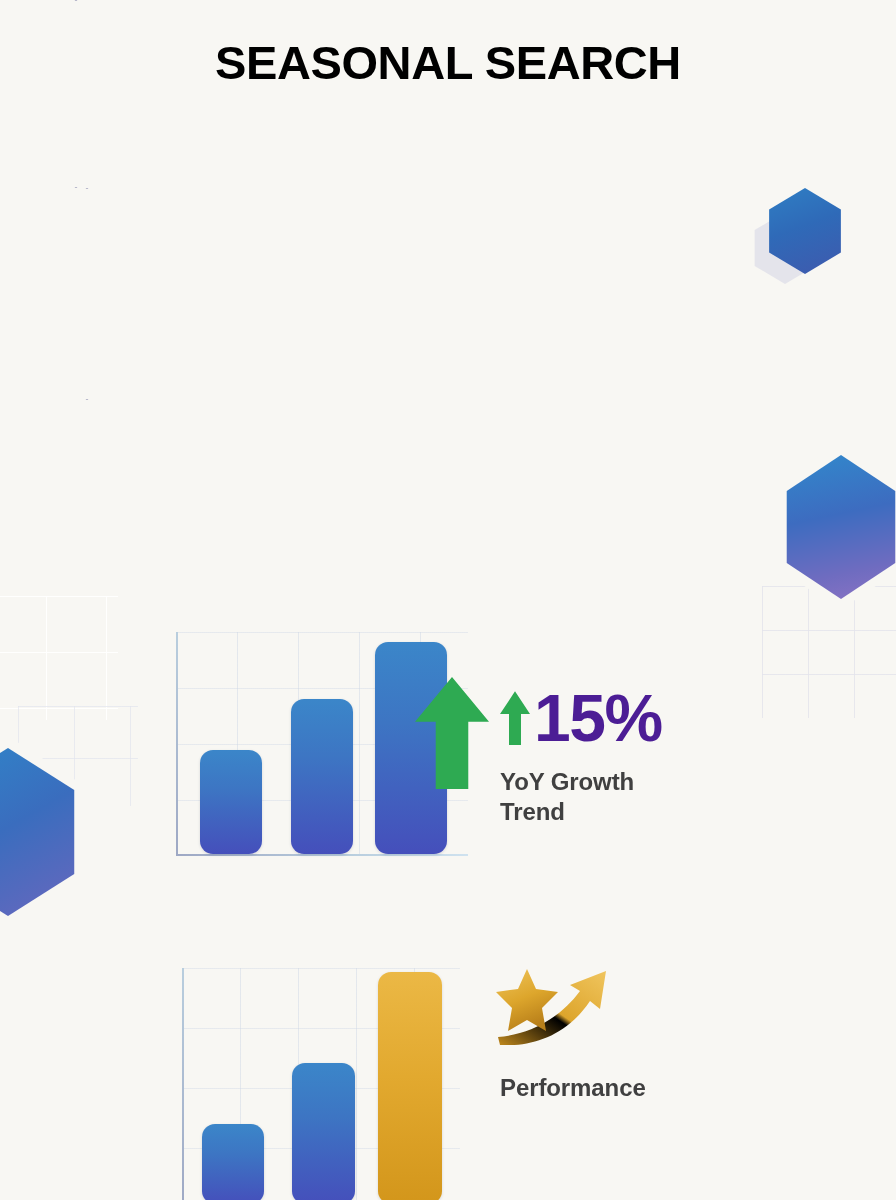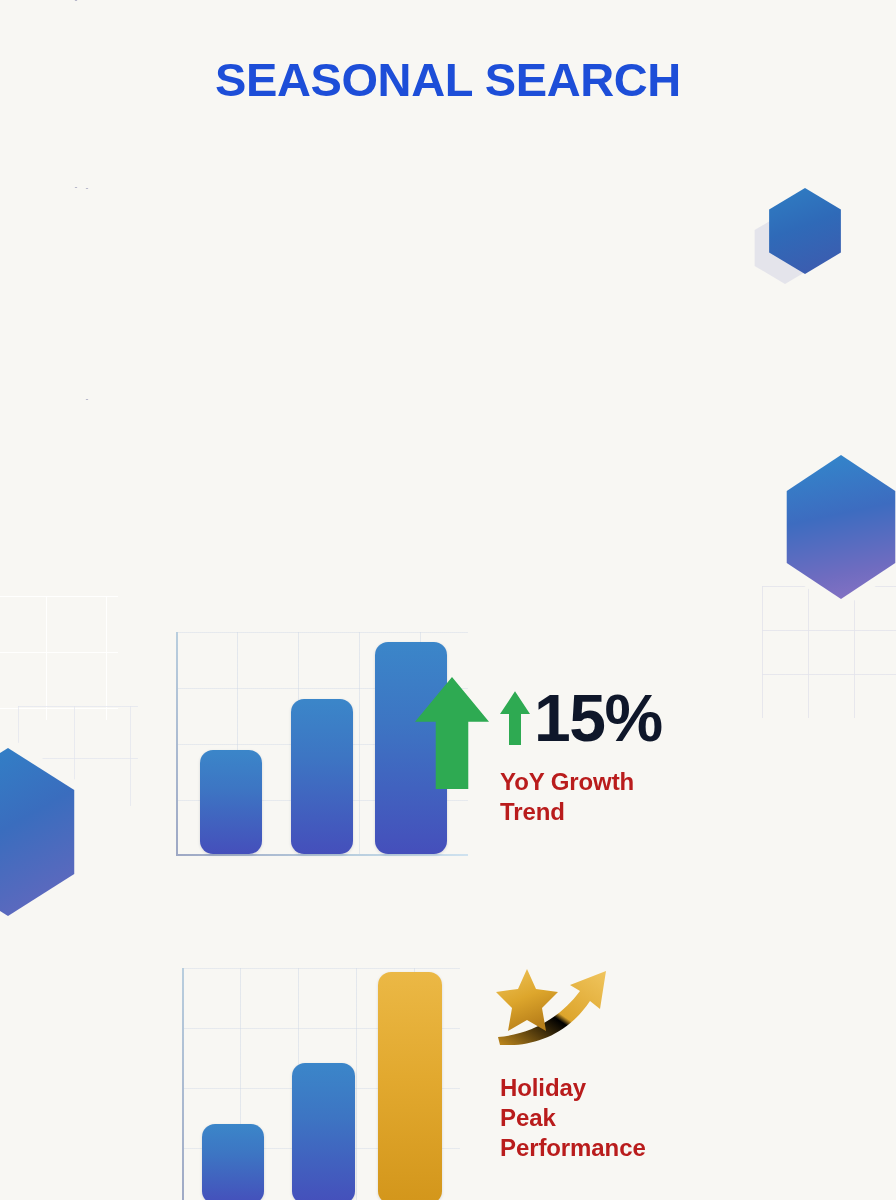--- a/index.html
+++ b/index.html
@@ -80,23 +80,23 @@
   }
   #hex-left {
     left: -64px; top: 748px; width: 144px; height: 168px;
     background: linear-gradient(150deg, #2f86c9 0%, #3a6dbe 48%, #6a67be 100%);
     border-radius: 10px;
   }
 
   
   #page-title {
     position: absolute;
-    left: 0; right: 0; top: 51px;
+    left: 0; right: 0; top: 34px;
     text-align: center;
-    color: #1d4ed8;
+    color: #000000;
     font-size: 47px;
     line-height: 1.24;
     font-weight: bold;
     letter-spacing: -0.4px;
   }
   #page-title .tl { display: block; }
 
   
   .stat-block { position: absolute; }
 
@@ -124,30 +124,30 @@
     background: linear-gradient(to bottom, #3b86c9 0%, #3d75c3 38%, #454fbb 100%);
     box-shadow: 0 1px 3px rgba(40,50,90,.16);
   }
   .bar.amber {
     background: linear-gradient(to bottom, #ebb845 0%, #e2a92f 45%, #d3961b 100%);
   }
 
   
   .stat-text { position: absolute; }
   .stat-value {
-    color: #0f172a;
+    color: #4c1d95;
     font-weight: bold;
     line-height: .98;
     letter-spacing: -1.5px;
     display: flex;
     align-items: center;
     white-space: nowrap;
   }
   .stat-label {
-    color: #b91c1c;
+    color: #404040;
     font-weight: bold;
     line-height: 1.26;
     letter-spacing: -0.1px;
   }
 
   
   .arrow-inline {
     display: inline-block;
     width: 30px; height: 54px;
     margin-right: 4px;
@@ -241,21 +241,20 @@
     </defs>
 
     <path d="M2 72 C 30 70 62 56 84 26 L 74 20 L 110 6 L 104 44 L 94 36
              C 70 72 34 82 4 80 Z" fill="url(#goldGrad2)"></path>
 
     <path d="M31 4 L40 24 L62 27 L46 43 L50 66 L31 55 L12 66 L16 43 L0 27 L22 24 Z" fill="url(#goldGrad)"></path>
   </svg>
 
   <div class="stat-text" style="left:500px; top:655px;">
     <div class="stat-label" style="font-size:24px; margin-top:18px;">
-      <div>Holiday Peak</div>
       <div>Performance</div>
     </div>
   </div>
 </div>
 
 <div class="stat-block">
 
   
 
   

